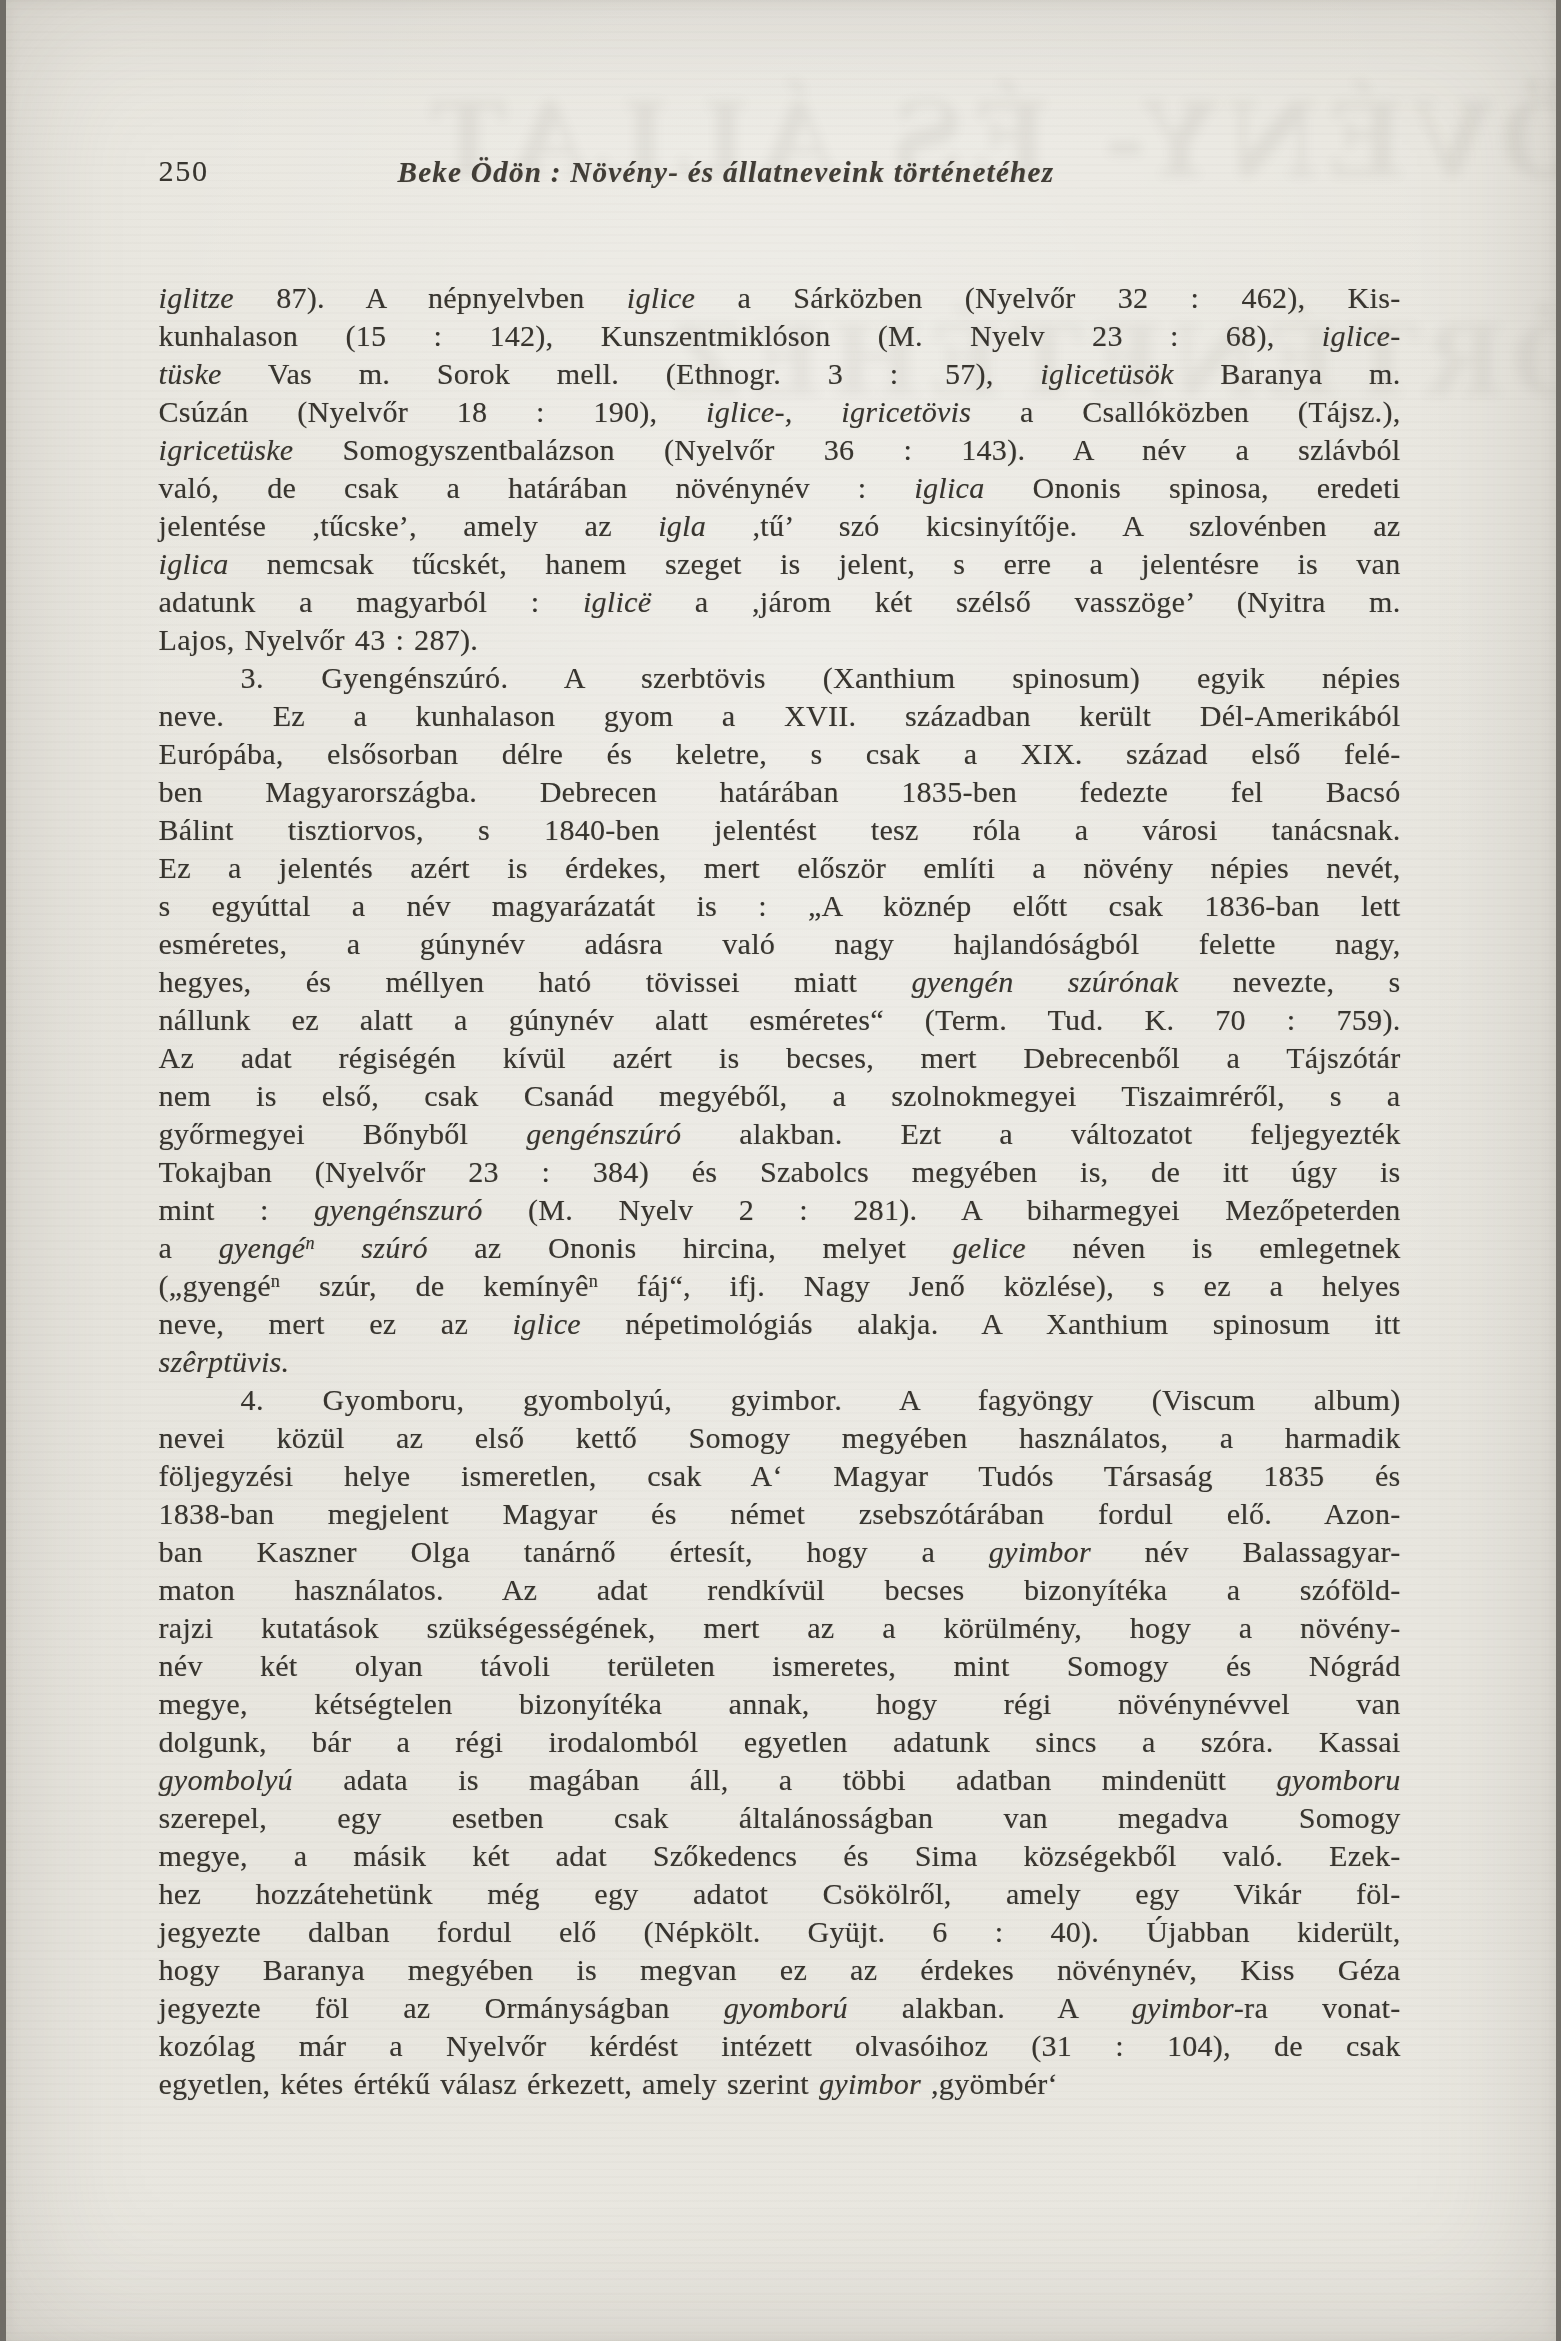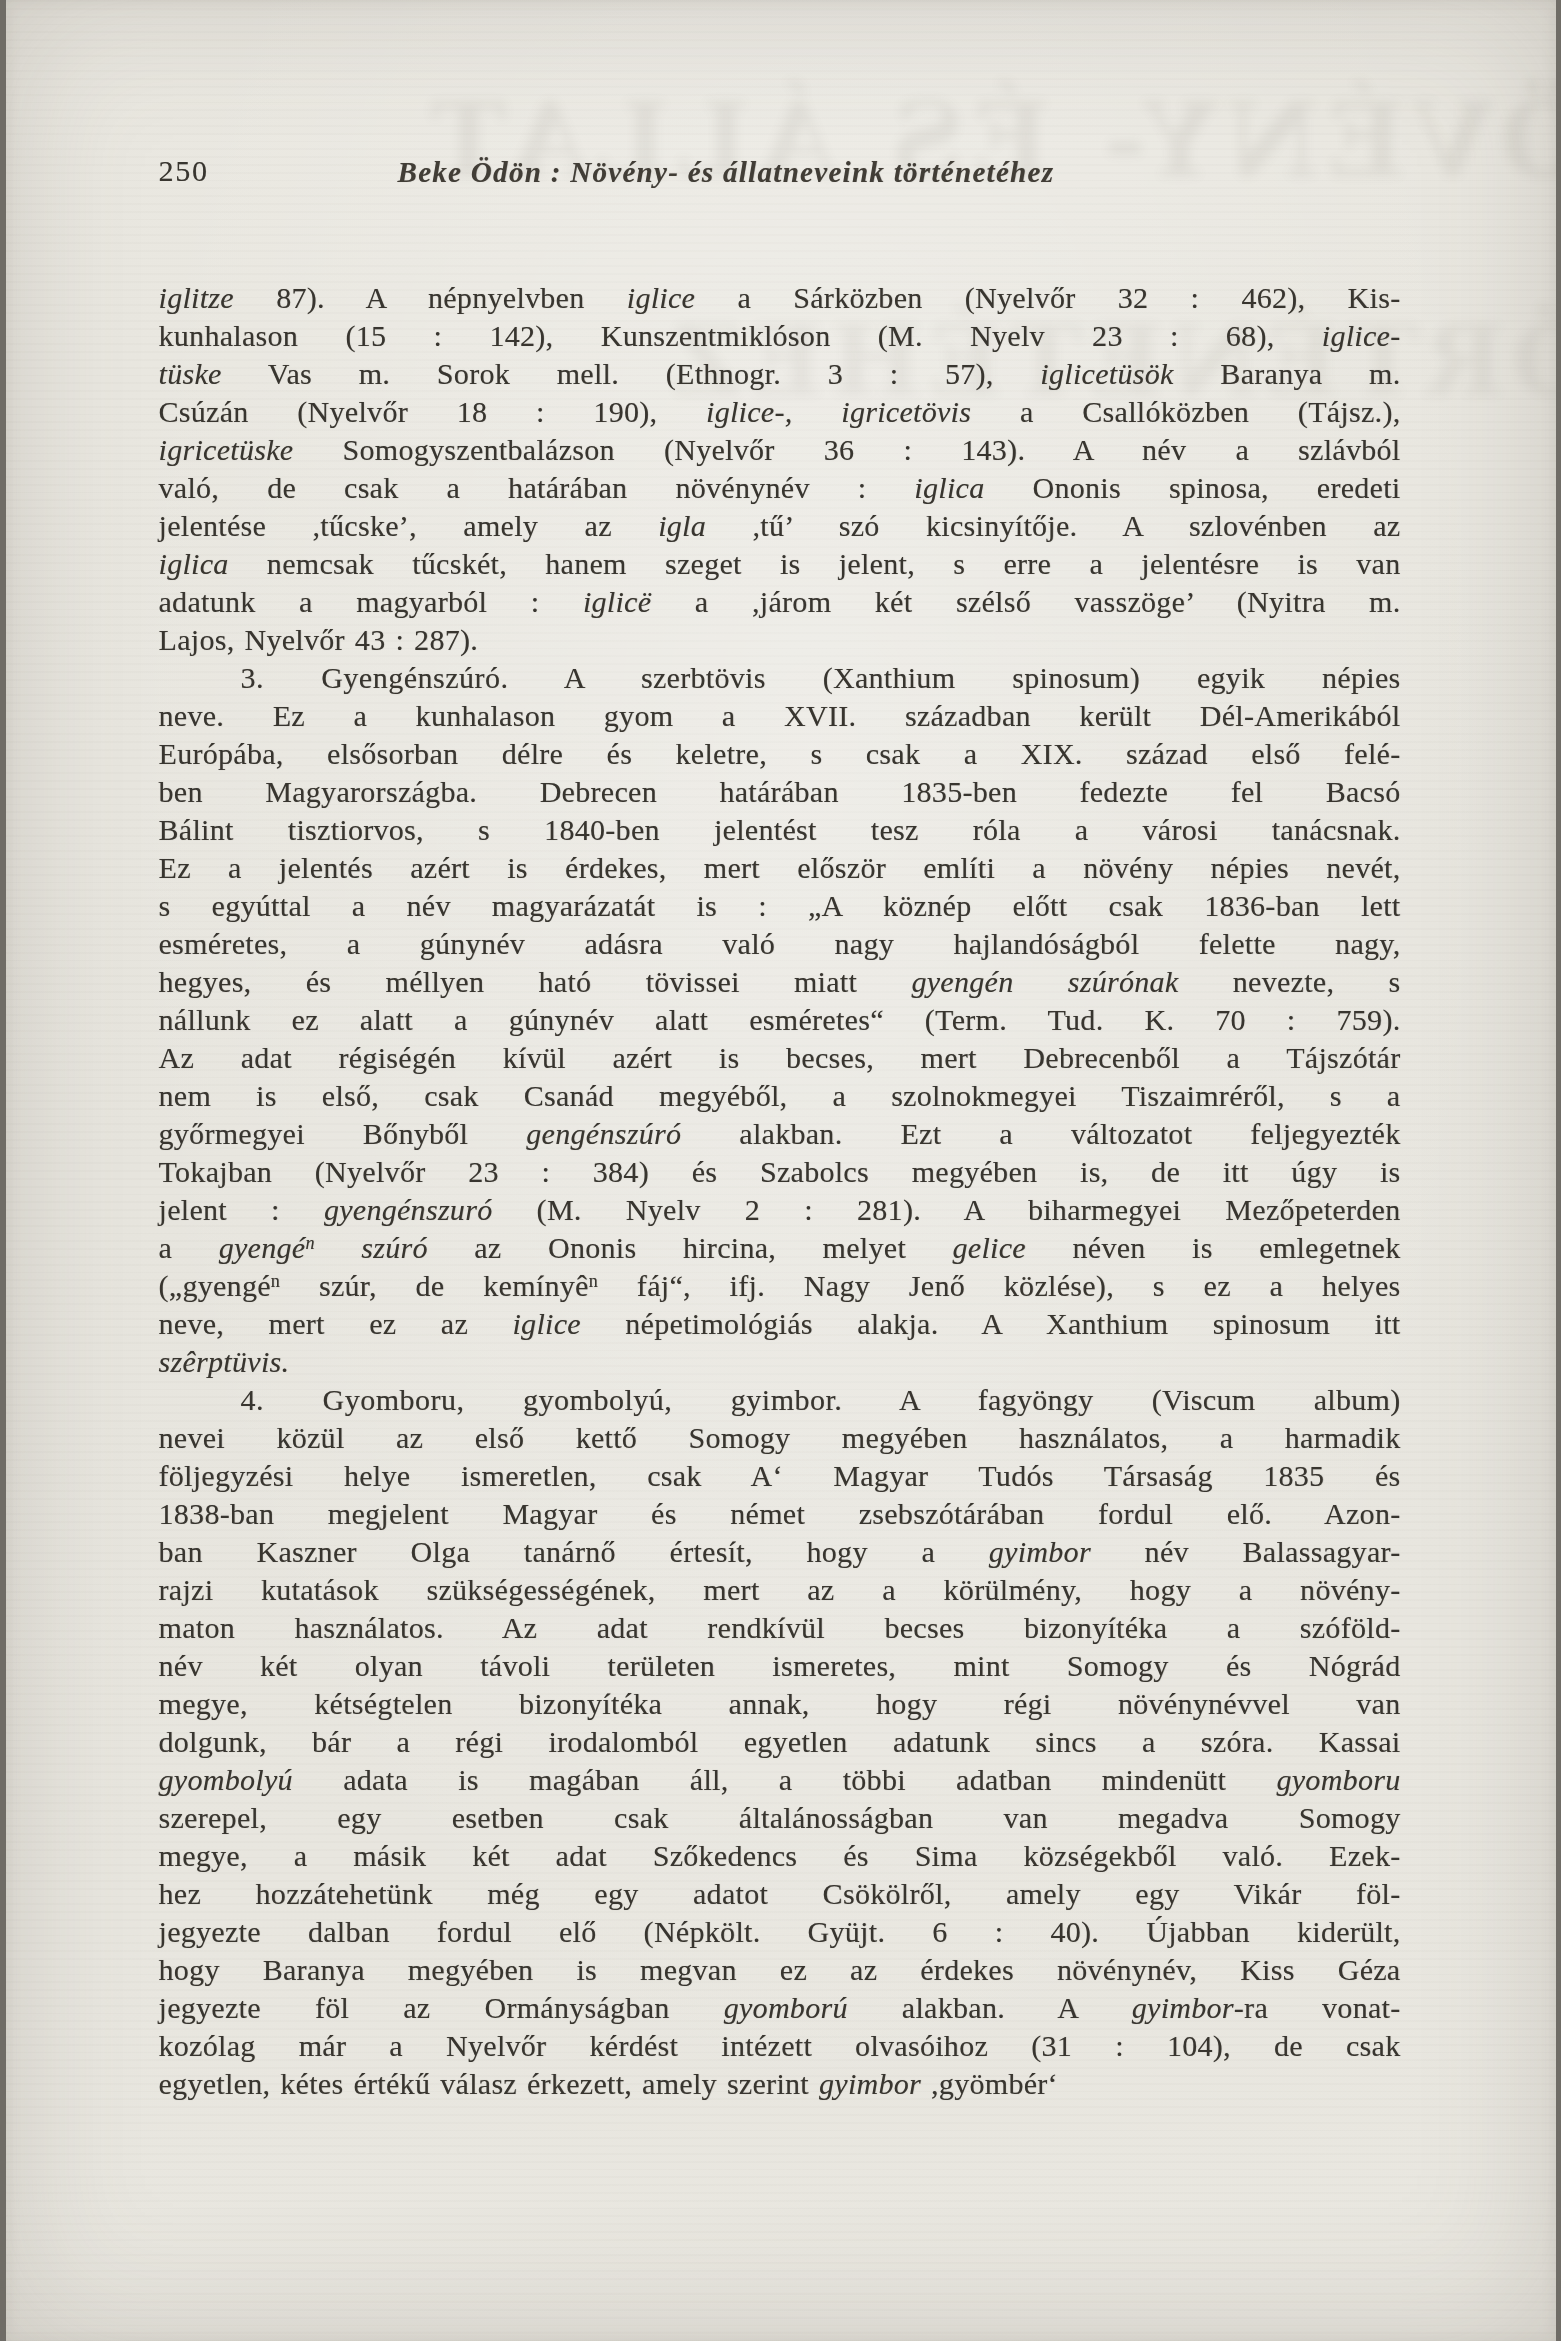--- a/index.html
+++ b/index.html
@@ -96,34 +96,34 @@
         <div class="line"><span class="run">Bálint tisztiorvos, s 1840-ben jelentést tesz róla a városi tanácsnak.</span></div>
         <div class="line"><span class="run">Ez a jelentés azért is érdekes, mert először említi a növény népies nevét,</span></div>
         <div class="line"><span class="run">s egyúttal a név magyarázatát is : „A köznép előtt csak 1836-ban lett</span></div>
         <div class="line"><span class="run">esméretes, a gúnynév adásra való nagy hajlandóságból felette nagy,</span></div>
         <div class="line"><span class="run">hegyes, és méllyen ható tövissei miatt </span><span class="run i">gyengén szúrónak</span><span class="run"> nevezte, s</span></div>
         <div class="line"><span class="run">nállunk ez alatt a gúnynév alatt esméretes“ (Term. Tud. K. 70 : 759).</span></div>
         <div class="line"><span class="run">Az adat régiségén kívül azért is becses, mert Debrecenből a Tájszótár</span></div>
         <div class="line"><span class="run">nem is első, csak Csanád megyéből, a szolnokmegyei Tiszaimréről, s a</span></div>
         <div class="line"><span class="run">győrmegyei Bőnyből </span><span class="run i">gengénszúró</span><span class="run"> alakban. Ezt a változatot feljegyezték</span></div>
         <div class="line"><span class="run">Tokajban (Nyelvőr 23 : 384) és Szabolcs megyében is, de itt úgy is</span></div>
-        <div class="line"><span class="run">jelent : </span><span class="run i">gyengénszuró</span><span class="run"> (M. Nyelv 2 : 281). A biharmegyei Mezőpeterden</span></div>
+        <div class="line"><span class="run">mint : </span><span class="run i">gyengénszuró</span><span class="run"> (M. Nyelv 2 : 281). A biharmegyei Mezőpeterden</span></div>
         <div class="line"><span class="run">a </span><span class="run i">gyengé</span><span class="run i sup">n</span><span class="run i"> szúró</span><span class="run"> az Ononis hircina, melyet </span><span class="run i">gelice</span><span class="run"> néven is emlegetnek</span></div>
         <div class="line"><span class="run">(„gyengé</span><span class="run sup">n</span><span class="run"> szúr, de kemínyê</span><span class="run sup">n</span><span class="run"> fáj“, ifj. Nagy Jenő közlése), s ez a helyes</span></div>
         <div class="line"><span class="run">neve, mert ez az </span><span class="run i">iglice</span><span class="run"> népetimológiás alakja. A Xanthium spinosum itt</span></div>
         <div class="line last"><span class="run i">szêrptüvis.</span></div>
       </div>
       <div class="paragraph">
         <div class="line indent"><span class="run b">4. Gyomboru, gyombolyú, gyimbor.</span><span class="run"> A fagyöngy (Viscum album)</span></div>
         <div class="line"><span class="run">nevei közül az első kettő Somogy megyében használatos, a harmadik</span></div>
         <div class="line"><span class="run">följegyzési helye ismeretlen, csak A‘ Magyar Tudós Társaság 1835 és</span></div>
         <div class="line"><span class="run">1838-ban megjelent Magyar és német zsebszótárában fordul elő. Azon-</span></div>
         <div class="line"><span class="run">ban Kaszner Olga tanárnő értesít, hogy a </span><span class="run i">gyimbor</span><span class="run"> név Balassagyar-</span></div>
+        <div class="line"><span class="run">maton használatos. Az adat rendkívül becses bizonyítéka a szóföld-</span></div>
         <div class="line"><span class="run">rajzi kutatások szükségességének, mert az a körülmény, hogy a növény-</span></div>
-        <div class="line"><span class="run">maton használatos. Az adat rendkívül becses bizonyítéka a szóföld-</span></div>
         <div class="line"><span class="run">név két olyan távoli területen ismeretes, mint Somogy és Nógrád</span></div>
         <div class="line"><span class="run">megye, kétségtelen bizonyítéka annak, hogy régi növénynévvel van</span></div>
         <div class="line"><span class="run">dolgunk, bár a régi irodalomból egyetlen adatunk sincs a szóra. Kassai</span></div>
         <div class="line"><span class="run i">gyombolyú</span><span class="run"> adata is magában áll, a többi adatban mindenütt </span><span class="run i">gyomboru</span></div>
         <div class="line"><span class="run">szerepel, egy esetben csak általánosságban van megadva Somogy</span></div>
         <div class="line"><span class="run">megye, a másik két adat Szőkedencs és Sima községekből való. Ezek-</span></div>
         <div class="line"><span class="run">hez hozzátehetünk még egy adatot Csökölről, amely egy Vikár föl-</span></div>
         <div class="line"><span class="run">jegyezte dalban fordul elő (Népkölt. Gyüjt. 6 : 40). Újabban kiderült,</span></div>
         <div class="line"><span class="run">hogy Baranya megyében is megvan ez az érdekes növénynév, Kiss Géza</span></div>
         <div class="line"><span class="run">jegyezte föl az Ormányságban </span><span class="run i">gyomború</span><span class="run"> alakban. A </span><span class="run i">gyimbor</span><span class="run">-ra vonat-</span></div>

